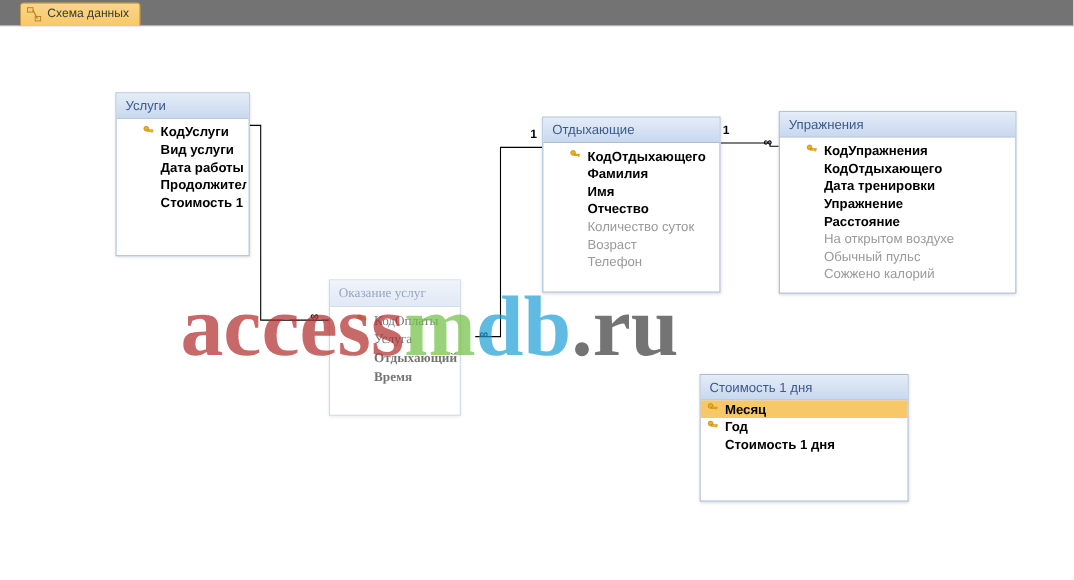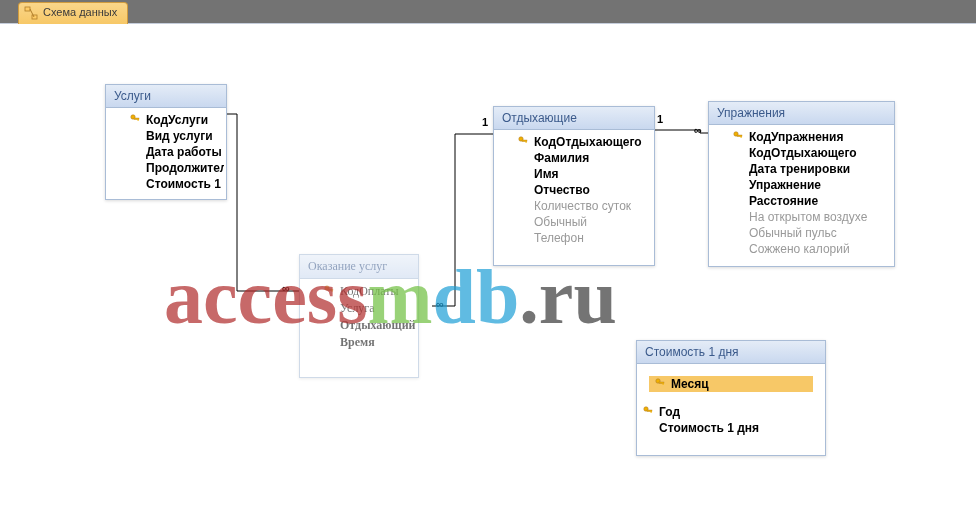--- a/index.html
+++ b/index.html
@@ -141,21 +141,21 @@
 
   <span class="rel-label" style="left:219px; top:73px;">1</span>
   <span class="rel-label" style="left:282px; top:258px;">∞</span>
 
   <span class="rel-label" style="left:482px; top:92px;">1</span>
   <span class="rel-label" style="left:436px; top:274px;">∞</span>
 
   <span class="rel-label" style="left:657px; top:89px;">1</span>
   <span class="rel-label" style="left:694px; top:100px;">∞</span>
 
-  <div class="table-box" style="left:105px; top:60px; width:122px; height:116px;">
+  <div class="table-box" style="left:105px; top:60px; width:122px; height:149px;">
     <div class="table-header">Услуги</div>
     <div class="table-body">
       <div class="field-row">
         <svg class="key-icon" viewBox="0 0 10 10">
             <circle cx="3" cy="3" r="2.2" fill="#f2b100" stroke="#b07d2a" stroke-width="0.6"></circle>
             <rect x="4" y="4" width="5" height="1.6" fill="#f2b100" stroke="#b07d2a" stroke-width="0.4"></rect>
             <rect x="7.5" y="5.2" width="1.2" height="1.6" fill="#f2b100"></rect>
           </svg>
         <b>КодУслуги</b>
       </div>
@@ -191,26 +191,26 @@
             <circle cx="3" cy="3" r="2.2" fill="#f2b100" stroke="#b07d2a" stroke-width="0.6"></circle>
             <rect x="4" y="4" width="5" height="1.6" fill="#f2b100" stroke="#b07d2a" stroke-width="0.4"></rect>
             <rect x="7.5" y="5.2" width="1.2" height="1.6" fill="#f2b100"></rect>
           </svg>
         <b>КодОтдыхающего</b>
       </div>
       <div class="field-row"><b>Фамилия</b></div>
       <div class="field-row"><b>Имя</b></div>
       <div class="field-row"><b>Отчество</b></div>
       <div class="field-row optional"><span>Количество суток</span></div>
-      <div class="field-row optional"><span>Обычный</span></div>
+      <div class="field-row optional"><span>Возраст</span></div>
       <div class="field-row optional"><span>Телефон</span></div>
     </div>
   </div>
 
-  <div class="table-box" style="left:708px; top:77px; width:187px; height:166px;">
+  <div class="table-box" style="left:708px; top:77px; width:216px; height:166px;">
     <div class="table-header">Упражнения</div>
     <div class="table-body">
       <div class="field-row">
         <svg class="key-icon" viewBox="0 0 10 10">
             <circle cx="3" cy="3" r="2.2" fill="#f2b100" stroke="#b07d2a" stroke-width="0.6"></circle>
             <rect x="4" y="4" width="5" height="1.6" fill="#f2b100" stroke="#b07d2a" stroke-width="0.4"></rect>
             <rect x="7.5" y="5.2" width="1.2" height="1.6" fill="#f2b100"></rect>
           </svg>
         <b>КодУпражнения</b>
       </div>
@@ -220,21 +220,21 @@
       <div class="field-row"><b>Расстояние</b></div>
       <div class="field-row optional"><span>На открытом воздухе</span></div>
       <div class="field-row optional"><span>Обычный пульс</span></div>
       <div class="field-row optional"><span>Сожжено калорий</span></div>
     </div>
   </div>
 
   <div class="table-box" style="left:636px; top:316px; width:190px; height:116px;">
     <div class="table-header">Стоимость 1 дня</div>
     <div class="table-body" style="padding:0 0 4px 0;">
-      <div class="field-row selected" style="margin:12px;">
+      <div class="field-row selected" style="margin:0;">
         <svg class="key-icon" viewBox="0 0 10 10">
             <circle cx="3" cy="3" r="2.2" fill="#f2b100" stroke="#b07d2a" stroke-width="0.6"></circle>
             <rect x="4" y="4" width="5" height="1.6" fill="#f2b100" stroke="#b07d2a" stroke-width="0.4"></rect>
             <rect x="7.5" y="5.2" width="1.2" height="1.6" fill="#f2b100"></rect>
           </svg>
         <b>Месяц</b>
       </div>
       <div class="field-row">
         <svg class="key-icon" viewBox="0 0 10 10">
             <circle cx="3" cy="3" r="2.2" fill="#f2b100" stroke="#b07d2a" stroke-width="0.6"></circle>

